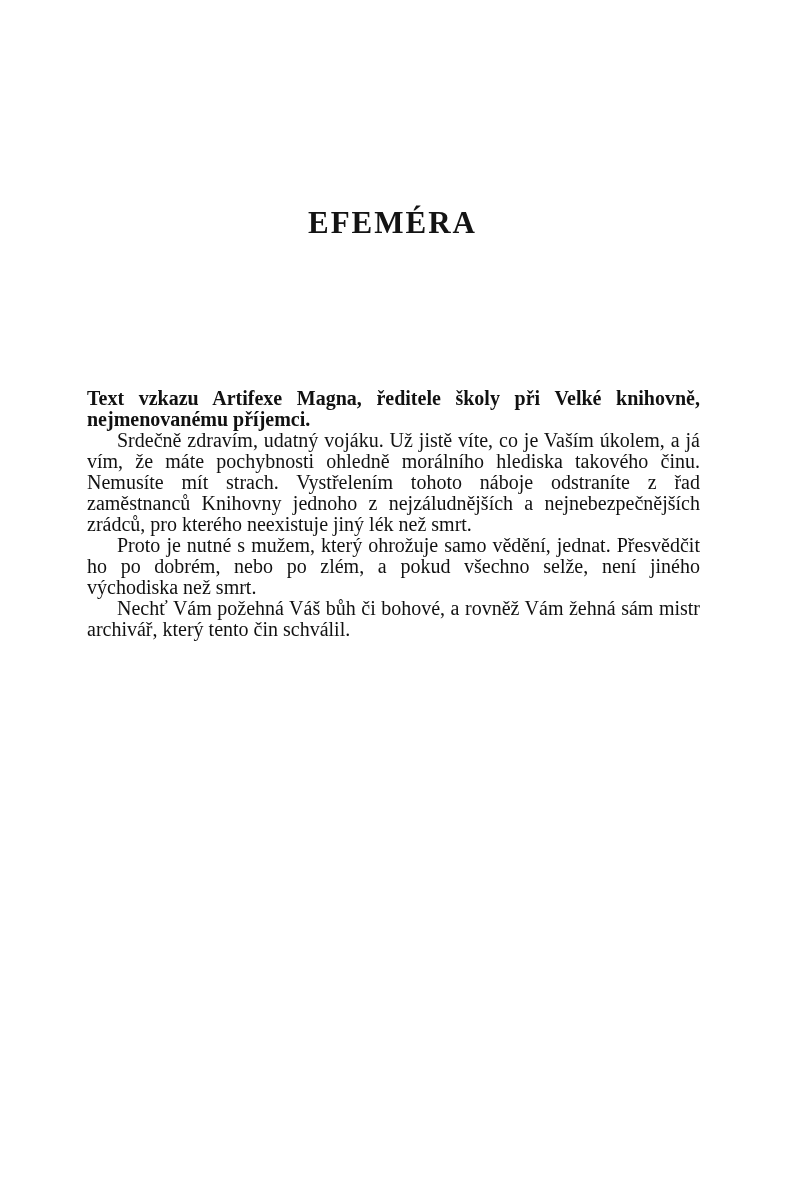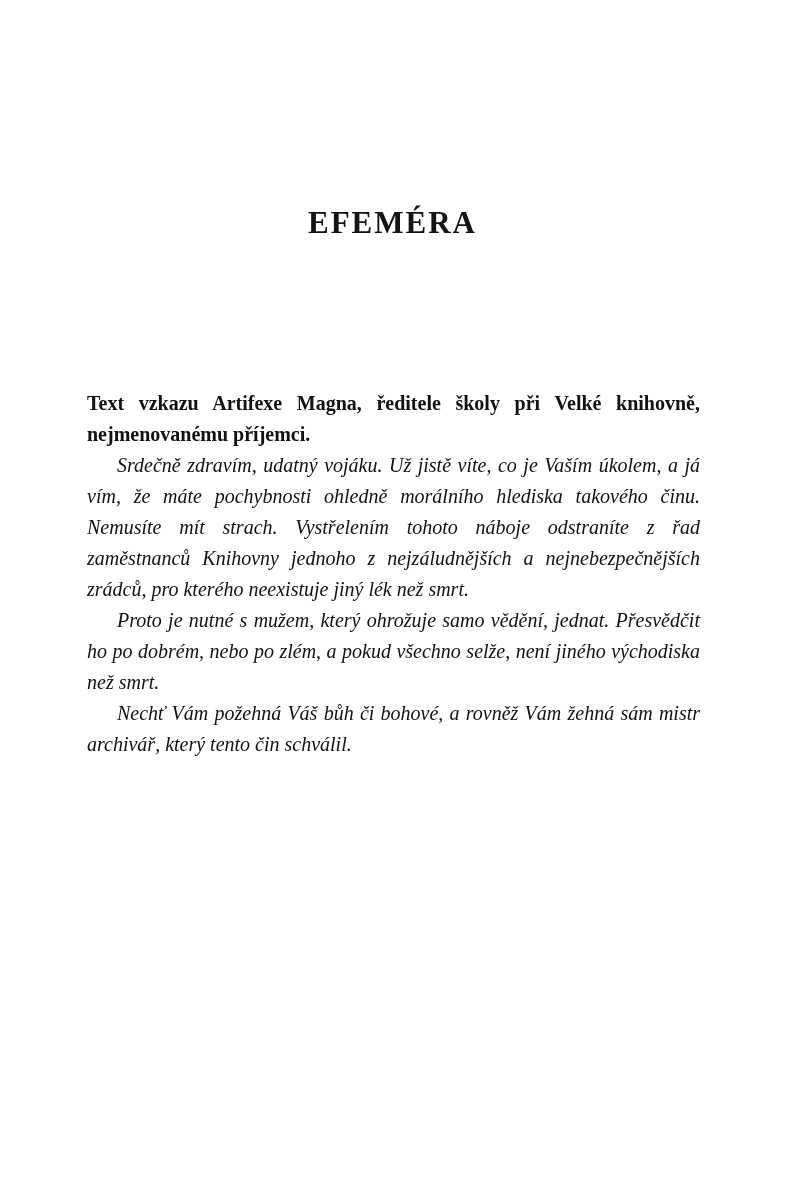--- a/index.html
+++ b/index.html
@@ -27,36 +27,35 @@
       font-weight: bold;
       letter-spacing: 2px;
       color: #141414;
     }
     .content {
       position: absolute;
       top: 388px;
       left: 87px;
       width: 613px;
       font-size: 20px;
-      line-height: 31px;
+      line-height: 21px;
       text-align: justify;
       hyphens: auto;
       -webkit-hyphens: auto;
     }
     .content p {
       margin: 0;
       padding: 0;
     }
     .para-bold {
       font-weight: bold;
       font-style: normal;
       text-indent: 0;
     }
     .para-italic {
-      font-style: italic;
       text-indent: 30px;
     }
     .page-number {
       position: absolute;
       left: 87px;
       top: 1100px;
       font-size: 16px;
       color: #ef4444;
       font-family: Liberation Serif, serif;
     }

